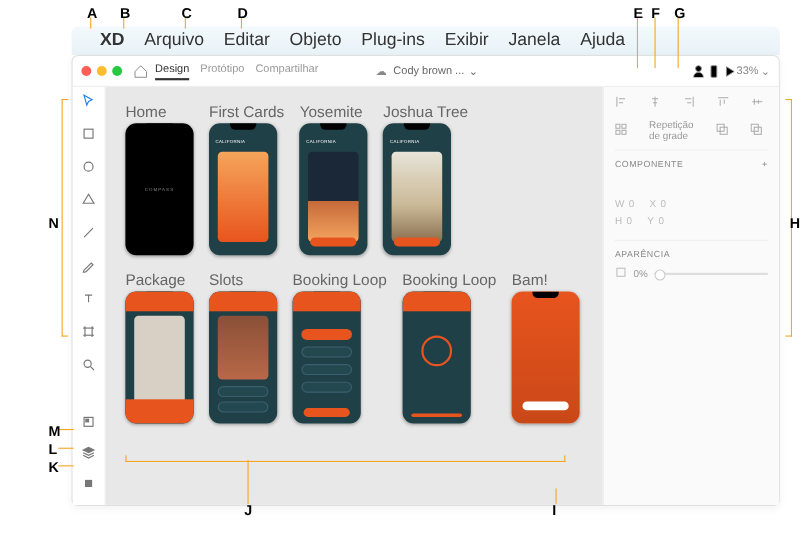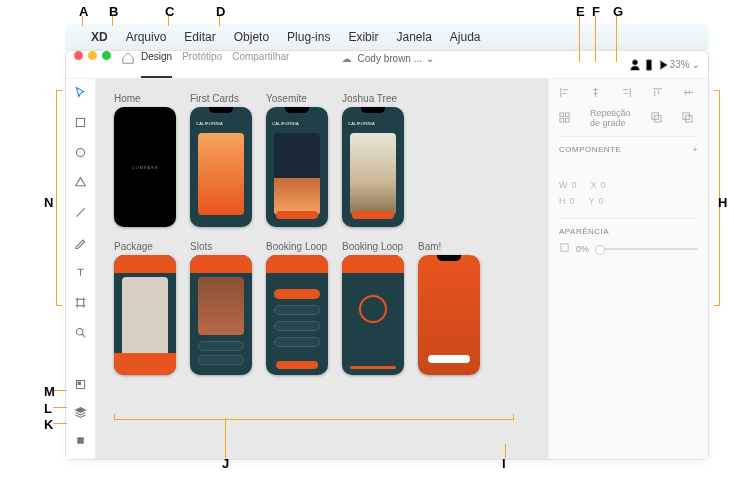--- a/index.html
+++ b/index.html
@@ -2,48 +2,48 @@
 <html><head>
 <meta charset="utf-8">
 <style>
 *{box-sizing:border-box;margin:0;padding:0;font-family:-apple-system,BlinkMacSystemFont,"Segoe UI",Arial,sans-serif}
 body{background:#fff;width:734px;height:500px;overflow:hidden;position:relative}
 .annot{position:absolute;font-weight:600;font-size:13px;color:#000;z-index:100}
 .annot-line{position:absolute;background:#f5a623;z-index:99}
 .bracket{position:absolute;border:1.5px solid #f5a623;z-index:98}
 
 
-.menubar{position:absolute;top:24px;left:65px;right:25px;height:26px;background:linear-gradient(#f3f9fc,#e8f2f7);display:flex;align-items:center;padding:0 8px;gap:18px;font-size:12px;border-top-left-radius:6px;border-top-right-radius:6px}
+.menubar{position:absolute;top:24px;left:65px;right:25px;height:26px;background:linear-gradient(#f3f9fc,#e8f2f7);display:flex;align-items:center;padding:0 8px;gap:18px;font-size:16px;border-top-left-radius:6px;border-top-right-radius:6px}
 .menubar .apple{font-size:13px}
 .menubar .xd{font-weight:700}
 .menubar span{color:#333}
 
 
 .window{position:absolute;top:50px;left:65px;right:25px;bottom:40px;background:#fff;border:1px solid #e0e0e0;border-radius:6px;display:flex;flex-direction:column;box-shadow:0 2px 8px rgba(0,0,0,.05)}
-.titlebar{height:28px;display:flex;padding:0 8px;border-bottom:1px solid #eee;font-size:10px;position:relative}
+.titlebar{height:28px;display:flex;align-items:center;padding:0 8px;border-bottom:1px solid #eee;font-size:10px;position:relative}
 .traffic{display:flex;gap:5px;margin-right:10px}
 .dot{width:9px;height:9px;border-radius:50%}
 .ico{width:14px;height:14px;display:inline-flex;align-items:center;justify-content:center;color:#888}
 .tabs{display:flex;gap:10px;margin-left:6px}
 .tabs span{color:#999;padding-bottom:3px}
 .tabs .active{color:#333;border-bottom:2px solid #333}
 .doc-title{position:absolute;left:50%;transform:translateX(-50%);display:flex;align-items:center;gap:4px;color:#666}
 .right-tools{margin-left:auto;display:flex;align-items:center;color:#888}
 .zoom{display:flex;align-items:center;gap:2px;font-size:10px}
 
 .body{flex:1;display:flex;overflow:hidden}
 .toolbar{width:30px;background:#fff;border-right:1px solid #eee;display:flex;flex-direction:column;align-items:center;padding-top:6px;gap:12px}
 .toolbar svg{width:13px;height:13px;stroke:#777;fill:none;stroke-width:1.3}
 .toolbar .sel svg{stroke:#2680eb}
 .toolbar-bottom{margin-top:auto;display:flex;flex-direction:column;gap:10px;padding-bottom:8px;align-items:center}
 
 .canvas{flex:1;background:#e8e8e8;padding:14px 18px;overflow:auto}
 .row{display:flex;gap:14px;margin-bottom:14px}
 .ab{display:flex;flex-direction:column;gap:3px}
-.ab .lbl{font-size:10px;color:#666}
+.ab .lbl{font-size:14px;color:#666}
 .ph{width:62px;height:120px;border-radius:10px;background:#204048;position:relative;overflow:hidden;box-shadow:0 1px 3px rgba(0,0,0,.3)}
 .ph.black{background:#000}
 .notch{position:absolute;top:0;left:50%;transform:translateX(-50%);width:24px;height:6px;background:#000;border-radius:0 0 5px 5px}
 .ph .tag{position:absolute;top:14px;left:6px;font-size:4px;color:#fff;letter-spacing:.3px}
 .ph .compass{position:absolute;top:50%;left:50%;transform:translate(-50%,-50%);font-size:4px;color:#888;letter-spacing:1px}
 .ph .bigrect{position:absolute;top:26px;left:8px;right:8px;bottom:12px;border-radius:4px}
 .ph .btn{position:absolute;bottom:8px;left:50%;transform:translateX(-50%);width:42px;height:8px;border-radius:4px;background:#e8541e}
 .ph .pill{position:absolute;left:8px;right:8px;height:10px;border-radius:5px;background:#244850;border:1px solid #3a6070}
 .ph .orange-top{position:absolute;top:0;left:0;right:0;height:18px;background:#e8541e}
 .ph .band{position:absolute;left:0;right:0;height:16px;background:#e8541e}

